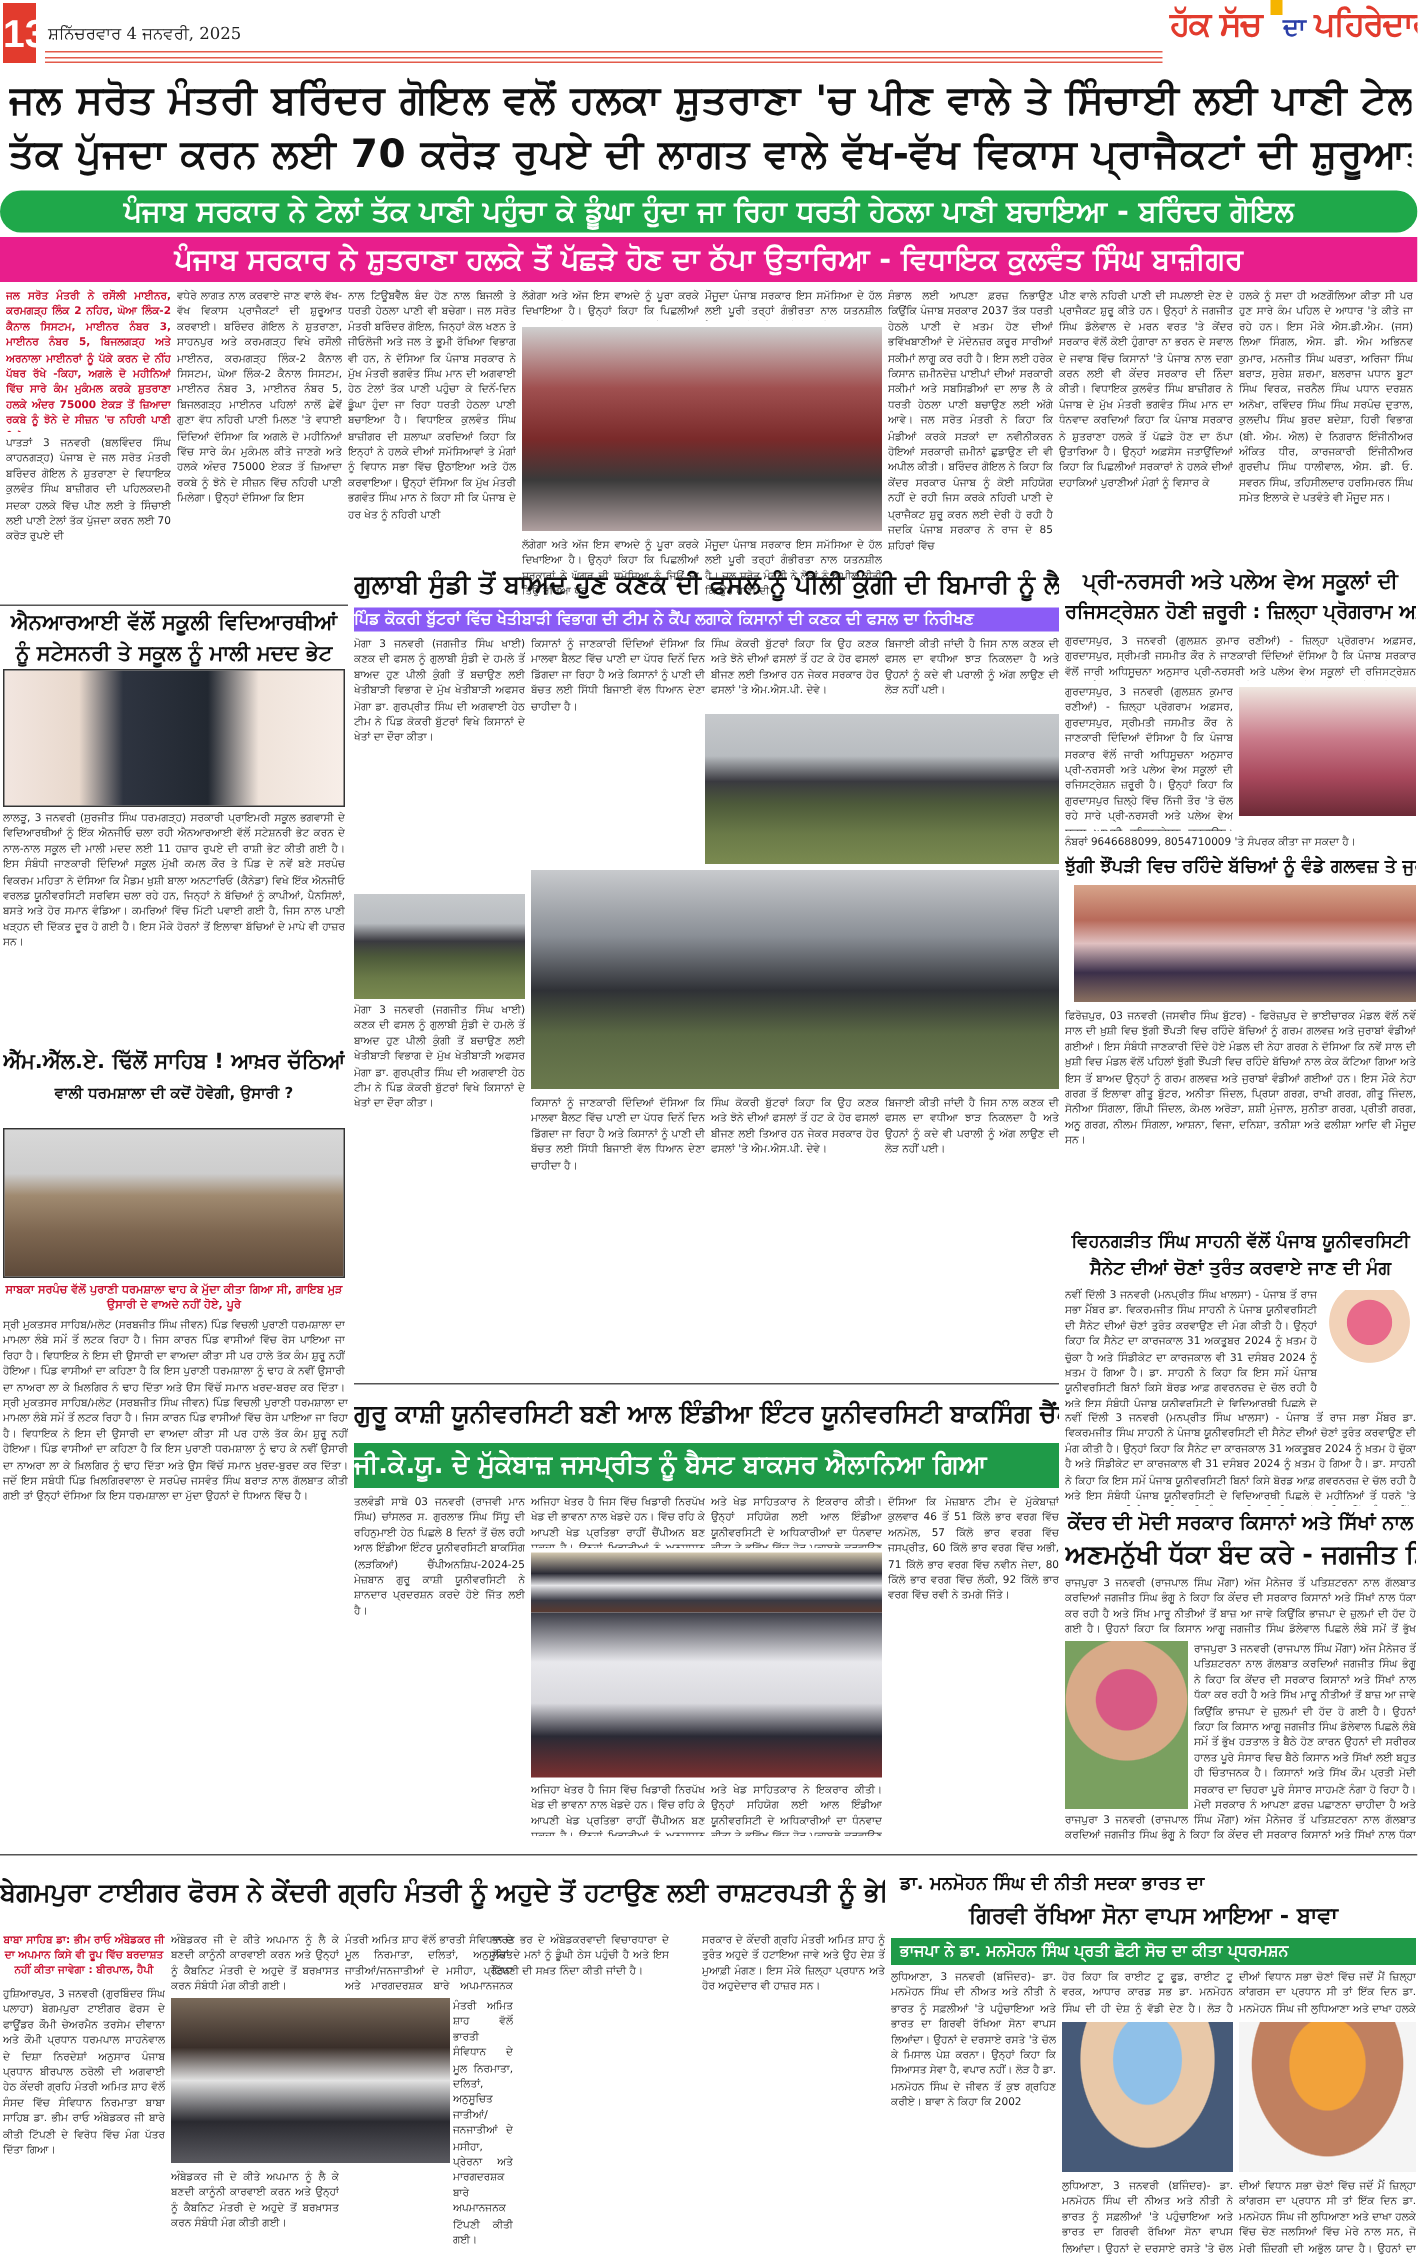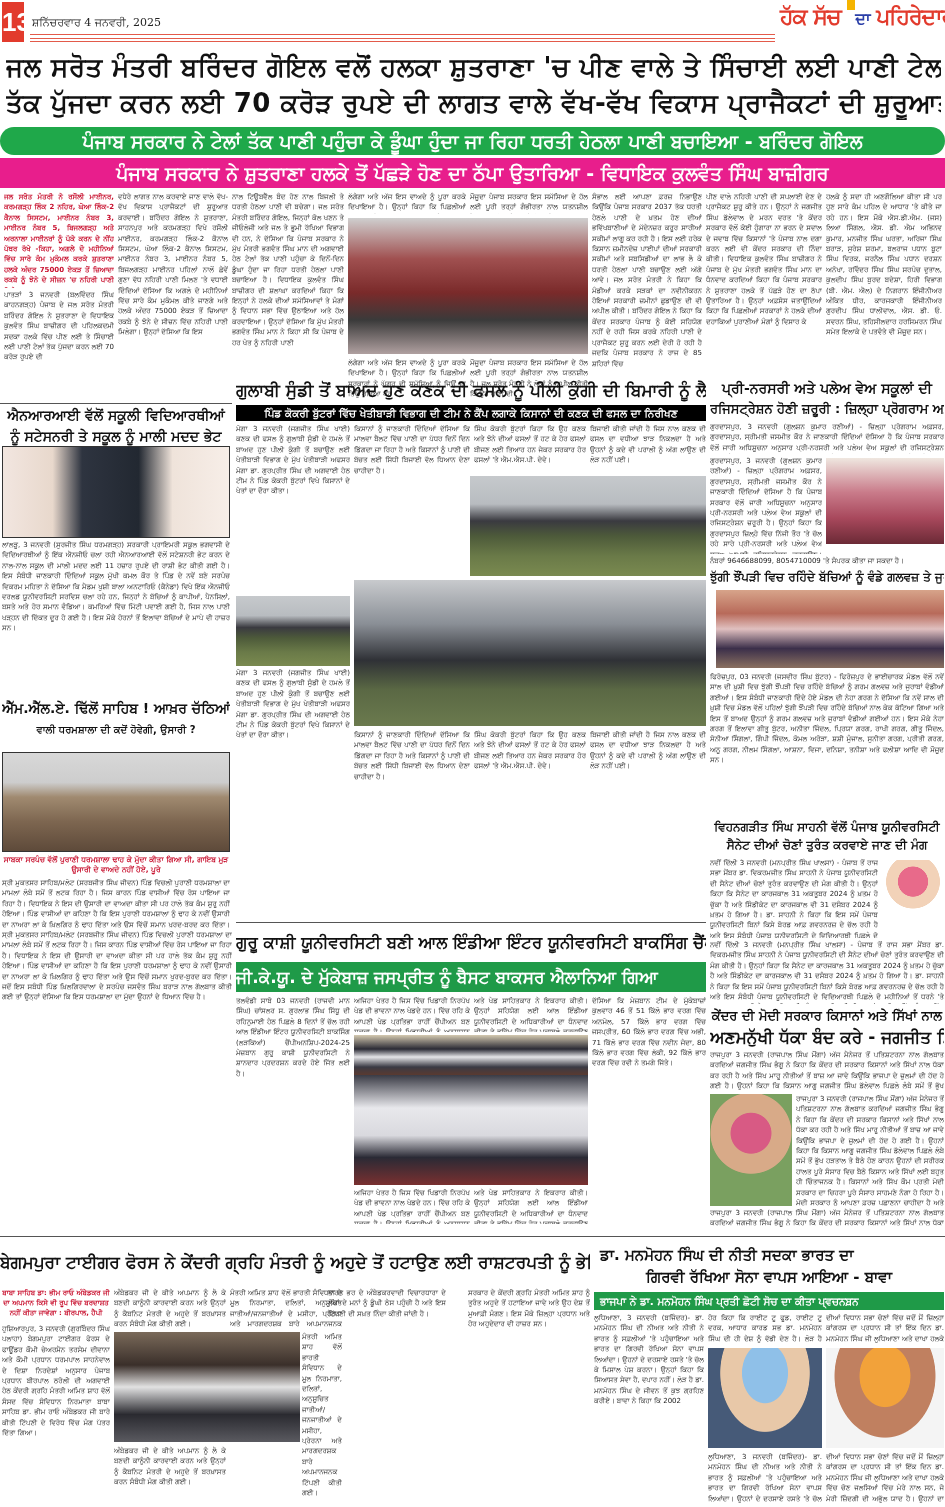--- a/index.html
+++ b/index.html
@@ -29,21 +29,21 @@
   .ph-officer { background: linear-gradient(180deg,#efe7e0 0%,#c97b8a 40%,#a8485c 70%,#6b2a36 100%); }
   .ph-kids { background: linear-gradient(180deg,#d7a48a 0%,#b86a5a 30%,#e0c0c0 50%,#3b2f4a 75%,#8a7060 100%); }
   .ph-boxing { background: linear-gradient(180deg,#3a3b45 0%,#e8e8ec 30%,#d9d9de 55%,#2a2a35 75%,#7a3030 100%); }
   .ph-boxing2 { background: linear-gradient(180deg,#d4c9b0 0%,#2b2b35 35%,#e5e5e8 55%,#3a3a44 80%,#5a3a30 100%); }
   .ph-portrait1 { background: radial-gradient(circle at 50% 30%,#e86a8a 0 25%, #f2d2b8 26% 45%, #ffffff 46% 100%); }
   .ph-portrait2 { background: radial-gradient(circle at 50% 35%,#d85a84 0 24%, #d8aa88 25% 48%, #7aa060 49% 100%); }
   .ph-office { background: linear-gradient(180deg,#7a6a5a 0%,#3a2f2a 30%,#e2e2e2 50%,#2a2a30 75%,#5a5a60 100%); }
   .ph-mms { background: radial-gradient(ellipse at 50% 25%,#8fc0e8 0 28%, #e8c8a8 29% 55%, #465a78 56% 100%); }
   .ph-bawa { background: radial-gradient(ellipse at 50% 28%,#f2a23a 0 30%, #c08060 31% 60%, #f4f4f4 61% 100%); }
   .subhead { font-weight:bold; color:#111; text-align:center; white-space:nowrap; overflow:hidden; font-family:"DejaVu Sans",sans-serif; }
-  .redbar { background:#000000; color:#fff; font-weight:bold; text-align:center; white-space:nowrap; overflow:hidden; }
+  .redbar { background:#8b5cf6; color:#fff; font-weight:bold; white-space:nowrap; overflow:hidden; }
   .greenbar2 { background:#1f9a48; color:#fff; font-weight:bold; text-align:left; white-space:nowrap; overflow:hidden; }
   .greenbar3 { background:#1f9a48; color:#fff; font-weight:bold; white-space:nowrap; overflow:hidden; }
   .caption { color:#c8102e; font-weight:bold; font-size:7.5px; line-height:10px; text-align:center; }
   .hrule { height:1px; background:#555; }
   .boxframe { border:1px solid #333; }
 </style>
 </head>
 <body>
 
 <div class="abs pageno">13</div>
@@ -141,22 +141,22 @@
 <div class="abs caption" style="left:2px;top:1288px;width:108px;height:34px;font-size:7px;">ਬਾਬਾ ਸਾਹਿਬ ਡਾ: ਭੀਮ ਰਾਓ ਅੰਬੇਡਕਰ ਜੀ ਦਾ ਅਪਮਾਨ ਕਿਸੇ ਵੀ ਰੂਪ ਵਿੱਚ ਬਰਦਾਸ਼ਤ ਨਹੀਂ ਕੀਤਾ ਜਾਵੇਗਾ : ਬੀਰਪਾਲ, ਹੈਪੀ</div>
 <div class="abs col" style="left:2px;top:1324px;width:108px;height:180px;">ਹੁਸ਼ਿਆਰਪੁਰ, 3 ਜਨਵਰੀ (ਗੁਰਬਿੰਦਰ ਸਿੰਘ ਪਲਾਹਾ) ਬੇਗਮਪੁਰਾ ਟਾਈਗਰ ਫੋਰਸ ਦੇ ਫਾਊਂਡਰ ਕੌਮੀ ਚੇਅਰਮੈਨ ਤਰਸੇਮ ਦੀਵਾਨਾ ਅਤੇ ਕੌਮੀ ਪ੍ਰਧਾਨ ਧਰਮਪਾਲ ਸਾਹਨੇਵਾਲ ਦੇ ਦਿਸ਼ਾ ਨਿਰਦੇਸ਼ਾਂ ਅਨੁਸਾਰ ਪੰਜਾਬ ਪ੍ਰਧਾਨ ਬੀਰਪਾਲ ਠਰੋਲੀ ਦੀ ਅਗਵਾਈ ਹੇਠ ਕੇਂਦਰੀ ਗ੍ਰਹਿ ਮੰਤਰੀ ਅਮਿਤ ਸ਼ਾਹ ਵੱਲੋਂ ਸੰਸਦ ਵਿੱਚ ਸੰਵਿਧਾਨ ਨਿਰਮਾਤਾ ਬਾਬਾ ਸਾਹਿਬ ਡਾ. ਭੀਮ ਰਾਓ ਅੰਬੇਡਕਰ ਜੀ ਬਾਰੇ ਕੀਤੀ ਟਿੱਪਣੀ ਦੇ ਵਿਰੋਧ ਵਿੱਚ ਮੰਗ ਪੱਤਰ ਦਿੱਤਾ ਗਿਆ।</div>
 <div class="abs col" style="left:114px;top:1288px;width:112px;height:42px;">ਅੰਬੇਡਕਰ ਜੀ ਦੇ ਕੀਤੇ ਅਪਮਾਨ ਨੂੰ ਲੈ ਕੇ ਬਣਦੀ ਕਾਨੂੰਨੀ ਕਾਰਵਾਈ ਕਰਨ ਅਤੇ ਉਨ੍ਹਾਂ ਨੂੰ ਕੈਬਨਿਟ ਮੰਤਰੀ ਦੇ ਅਹੁਦੇ ਤੋਂ ਬਰਖ਼ਾਸਤ ਕਰਨ ਸੰਬੰਧੀ ਮੰਗ ਕੀਤੀ ਗਈ।</div>
 <div class="abs photo ph-office" style="left:114px;top:1332px;width:186px;height:110px;"></div>
 <div class="abs col" style="left:114px;top:1446px;width:112px;height:58px;">ਅੰਬੇਡਕਰ ਜੀ ਦੇ ਕੀਤੇ ਅਪਮਾਨ ਨੂੰ ਲੈ ਕੇ ਬਣਦੀ ਕਾਨੂੰਨੀ ਕਾਰਵਾਈ ਕਰਨ ਅਤੇ ਉਨ੍ਹਾਂ ਨੂੰ ਕੈਬਨਿਟ ਮੰਤਰੀ ਦੇ ਅਹੁਦੇ ਤੋਂ ਬਰਖ਼ਾਸਤ ਕਰਨ ਸੰਬੰਧੀ ਮੰਗ ਕੀਤੀ ਗਈ।</div>
 <div class="abs col" style="left:230px;top:1288px;width:112px;height:42px;">ਮੰਤਰੀ ਅਮਿਤ ਸ਼ਾਹ ਵੱਲੋਂ ਭਾਰਤੀ ਸੰਵਿਧਾਨ ਦੇ ਮੂਲ ਨਿਰਮਾਤਾ, ਦਲਿਤਾਂ, ਅਨੁਸੂਚਿਤ ਜਾਤੀਆਂ/ਜਨਜਾਤੀਆਂ ਦੇ ਮਸੀਹਾ, ਪ੍ਰੇਰਨਾ ਅਤੇ ਮਾਰਗਦਰਸ਼ਕ ਬਾਰੇ ਅਪਮਾਨਜਨਕ ਟਿੱਪਣੀ ਕੀਤੀ ਗਈ।</div>
 <div class="abs col" style="left:302px;top:1332px;width:40px;height:172px;">ਮੰਤਰੀ ਅਮਿਤ ਸ਼ਾਹ ਵੱਲੋਂ ਭਾਰਤੀ ਸੰਵਿਧਾਨ ਦੇ ਮੂਲ ਨਿਰਮਾਤਾ, ਦਲਿਤਾਂ, ਅਨੁਸੂਚਿਤ ਜਾਤੀਆਂ/ਜਨਜਾਤੀਆਂ ਦੇ ਮਸੀਹਾ, ਪ੍ਰੇਰਨਾ ਅਤੇ ਮਾਰਗਦਰਸ਼ਕ ਬਾਰੇ ਅਪਮਾਨਜਨਕ ਟਿੱਪਣੀ ਕੀਤੀ ਗਈ।</div>
 <div class="abs col" style="left:328px;top:1288px;width:118px;height:216px;">ਭਾਰਤ ਭਰ ਦੇ ਅੰਬੇਡਕਰਵਾਦੀ ਵਿਚਾਰਧਾਰਾ ਦੇ ਲੋਕਾਂ ਦੇ ਮਨਾਂ ਨੂੰ ਡੂੰਘੀ ਠੇਸ ਪਹੁੰਚੀ ਹੈ ਅਤੇ ਇਸ ਟਿੱਪਣੀ ਦੀ ਸਖ਼ਤ ਨਿੰਦਾ ਕੀਤੀ ਜਾਂਦੀ ਹੈ।</div>
 <div class="abs col" style="left:468px;top:1288px;width:122px;height:216px;">ਸਰਕਾਰ ਦੇ ਕੇਂਦਰੀ ਗ੍ਰਹਿ ਮੰਤਰੀ ਅਮਿਤ ਸ਼ਾਹ ਨੂੰ ਤੁਰੰਤ ਅਹੁਦੇ ਤੋਂ ਹਟਾਇਆ ਜਾਵੇ ਅਤੇ ਉਹ ਦੇਸ਼ ਤੋਂ ਮੁਆਫ਼ੀ ਮੰਗਣ। ਇਸ ਮੌਕੇ ਜ਼ਿਲ੍ਹਾ ਪ੍ਰਧਾਨ ਅਤੇ ਹੋਰ ਅਹੁਦੇਦਾਰ ਵੀ ਹਾਜ਼ਰ ਸਨ।</div>
 
-<div class="abs subhead" style="left:594px;top:1244px;width:350px;font-size:15px;line-height:22px;text-align:left;padding-left:6px;">ਡਾ. ਮਨਮੋਹਨ ਸਿੰਘ ਦੀ ਨੀਤੀ ਸਦਕਾ ਭਾਰਤ ਦਾ</div>
+<div class="abs subhead" style="left:594px;top:1244px;width:350px;font-size:12px;line-height:22px;text-align:left;padding-left:6px;">ਡਾ. ਮਨਮੋਹਨ ਸਿੰਘ ਦੀ ਨੀਤੀ ਸਦਕਾ ਭਾਰਤ ਦਾ</div>
 <div class="abs subhead" style="left:594px;top:1266px;width:350px;font-size:15px;line-height:22px;">ਗਿਰਵੀ ਰੱਖਿਆ ਸੋਨਾ ਵਾਪਸ ਆਇਆ - ਬਾਵਾ</div>
-<div class="abs greenbar3" style="left:594px;top:1292px;width:350px;height:18px;font-size:10.5px;line-height:18px;padding-left:6px;">ਭਾਜਪਾ ਨੇ ਡਾ. ਮਨਮੋਹਨ ਸਿੰਘ ਪ੍ਰਤੀ ਛੋਟੀ ਸੋਚ ਦਾ ਕੀਤਾ ਪ੍ਵਚਨਬ਼ਨ</div>
+<div class="abs greenbar3" style="left:594px;top:1292px;width:350px;height:18px;font-size:10.5px;line-height:18px;padding-left:6px;">ਭਾਜਪਾ ਨੇ ਡਾ. ਮਨਮੋਹਨ ਸਿੰਘ ਪ੍ਰਤੀ ਛੋਟੀ ਸੋਚ ਦਾ ਕੀਤਾ ਪ੍ਧਰਮਸ਼ਨ</div>
 <div class="abs col" style="left:594px;top:1313px;width:110px;height:190px;">ਲੁਧਿਆਣਾ, 3 ਜਨਵਰੀ (ਬਜਿੰਦਰ)- ਡਾ. ਮਨਮੋਹਨ ਸਿੰਘ ਦੀ ਨੀਅਤ ਅਤੇ ਨੀਤੀ ਨੇ ਭਾਰਤ ਨੂੰ ਸਫ਼ਲੀਆਂ 'ਤੇ ਪਹੁੰਚਾਇਆ ਅਤੇ ਭਾਰਤ ਦਾ ਗਿਰਵੀ ਰੱਖਿਆ ਸੋਨਾ ਵਾਪਸ ਲਿਆਂਦਾ। ਉਹਨਾਂ ਦੇ ਦਰਸਾਏ ਰਸਤੇ 'ਤੇ ਚੱਲ ਕੇ ਮਿਸਾਲ ਪੇਸ਼ ਕਰਨਾ। ਉਨ੍ਹਾਂ ਕਿਹਾ ਕਿ ਸਿਆਸਤ ਸੇਵਾ ਹੈ, ਵਪਾਰ ਨਹੀਂ। ਲੋੜ ਹੈ ਡਾ. ਮਨਮੋਹਨ ਸਿੰਘ ਦੇ ਜੀਵਨ ਤੋਂ ਕੁਝ ਗ੍ਰਹਿਣ ਕਰੀਏ। ਬਾਵਾ ਨੇ ਕਿਹਾ ਕਿ 2002</div>
 <div class="abs col" style="left:708px;top:1313px;width:114px;height:30px;">ਹੋਰ ਕਿਹਾ ਕਿ ਰਾਈਟ ਟੂ ਫੂਡ, ਰਾਈਟ ਟੂ ਵਰਕ, ਆਧਾਰ ਕਾਰਡ ਸਭ ਡਾ. ਮਨਮੋਹਨ ਸਿੰਘ ਦੀ ਹੀ ਦੇਸ਼ ਨੂੰ ਵੱਡੀ ਦੇਣ ਹੈ। ਲੋੜ ਹੈ ਅੱਜ ਦੇ ਨੇਤਾ ਅੱਜ</div>
 <div class="abs col" style="left:826px;top:1313px;width:118px;height:30px;">ਦੀਆਂ ਵਿਧਾਨ ਸਭਾ ਚੋਣਾਂ ਵਿੱਚ ਜਦੋਂ ਮੈਂ ਜ਼ਿਲ੍ਹਾ ਕਾਂਗਰਸ ਦਾ ਪ੍ਰਧਾਨ ਸੀ ਤਾਂ ਇੱਕ ਦਿਨ ਡਾ. ਮਨਮੋਹਨ ਸਿੰਘ ਜੀ ਲੁਧਿਆਣਾ ਅਤੇ ਦਾਖਾ ਹਲਕੇ ਵਿੱਚ ਚੋਣ ਜਲਸਿਆਂ ਵਿੱਚ ਮੇਰੇ ਨਾਲ ਸਨ, ਜੋ ਮੇਰੀ ਜ਼ਿੰਦਗੀ ਦੀ ਅਭੁੱਲ ਯਾਦ ਹੈ। ਉਹਨਾਂ ਦਾ ਜੀਵਨ ਸੱਚ ਦਾ ਸੁਨੇਹਾ ਦਿੰਦਾ ਹੈ ਜੇਕਿ ਅੱਜ ਦੇ ਨੇਤਾਵਾਂ ਨੂੰ ਉਹਨਾਂ ਦੇ ਦਰਸਾਏ ਰਸਤੇ 'ਤੇ ਚੱਲਣ ਦੀ ਲੋੜ ਹੈ।</div>
 <div class="abs photo ph-mms" style="left:708px;top:1348px;width:114px;height:100px;"></div>
 <div class="abs photo ph-bawa" style="left:826px;top:1348px;width:118px;height:100px;"></div>
 <div class="abs col" style="left:708px;top:1452px;width:114px;height:52px;">ਲੁਧਿਆਣਾ, 3 ਜਨਵਰੀ (ਬਜਿੰਦਰ)- ਡਾ. ਮਨਮੋਹਨ ਸਿੰਘ ਦੀ ਨੀਅਤ ਅਤੇ ਨੀਤੀ ਨੇ ਭਾਰਤ ਨੂੰ ਸਫ਼ਲੀਆਂ 'ਤੇ ਪਹੁੰਚਾਇਆ ਅਤੇ ਭਾਰਤ ਦਾ ਗਿਰਵੀ ਰੱਖਿਆ ਸੋਨਾ ਵਾਪਸ ਲਿਆਂਦਾ। ਉਹਨਾਂ ਦੇ ਦਰਸਾਏ ਰਸਤੇ 'ਤੇ ਚੱਲ ਕੇ ਮਿਸਾਲ ਪੇਸ਼ ਕਰਨਾ। ਉਨ੍ਹਾਂ ਕਿਹਾ ਕਿ ਸਿਆਸਤ ਸੇਵਾ ਹੈ, ਵਪਾਰ ਨਹੀਂ। ਲੋੜ ਹੈ ਡਾ. ਮਨਮੋਹਨ ਸਿੰਘ ਦੇ ਜੀਵਨ ਤੋਂ ਕੁਝ ਗ੍ਰਹਿਣ ਕਰੀਏ। ਬਾਵਾ ਨੇ ਕਿਹਾ ਕਿ 2002</div>
 <div class="abs col" style="left:826px;top:1452px;width:118px;height:52px;">ਦੀਆਂ ਵਿਧਾਨ ਸਭਾ ਚੋਣਾਂ ਵਿੱਚ ਜਦੋਂ ਮੈਂ ਜ਼ਿਲ੍ਹਾ ਕਾਂਗਰਸ ਦਾ ਪ੍ਰਧਾਨ ਸੀ ਤਾਂ ਇੱਕ ਦਿਨ ਡਾ. ਮਨਮੋਹਨ ਸਿੰਘ ਜੀ ਲੁਧਿਆਣਾ ਅਤੇ ਦਾਖਾ ਹਲਕੇ ਵਿੱਚ ਚੋਣ ਜਲਸਿਆਂ ਵਿੱਚ ਮੇਰੇ ਨਾਲ ਸਨ, ਜੋ ਮੇਰੀ ਜ਼ਿੰਦਗੀ ਦੀ ਅਭੁੱਲ ਯਾਦ ਹੈ। ਉਹਨਾਂ ਦਾ ਜੀਵਨ ਸੱਚ ਦਾ ਸੁਨੇਹਾ ਦਿੰਦਾ ਹੈ ਜੇਕਿ ਅੱਜ ਦੇ ਨੇਤਾਵਾਂ ਨੂੰ ਉਹਨਾਂ ਦੇ ਦਰਸਾਏ ਰਸਤੇ 'ਤੇ ਚੱਲਣ ਦੀ ਲੋੜ ਹੈ।</div>
 
 </body></html>

